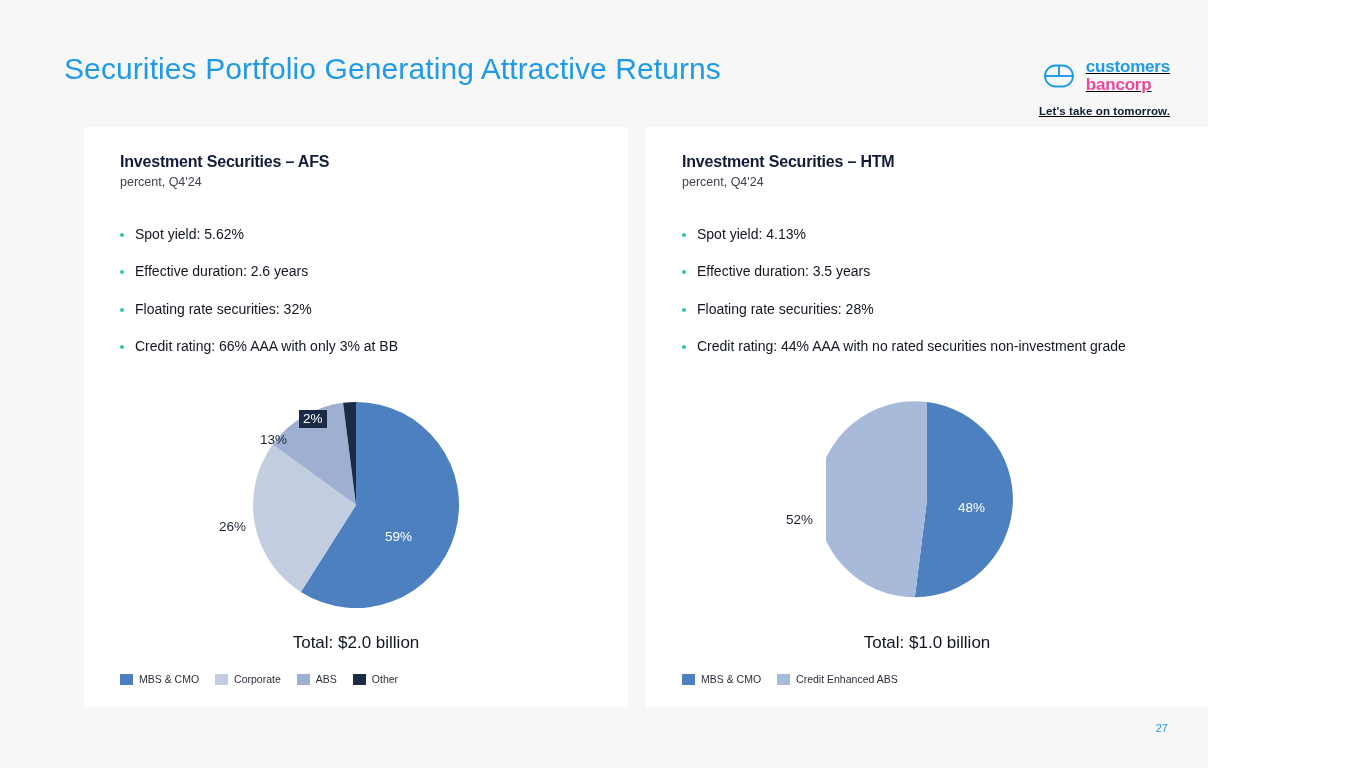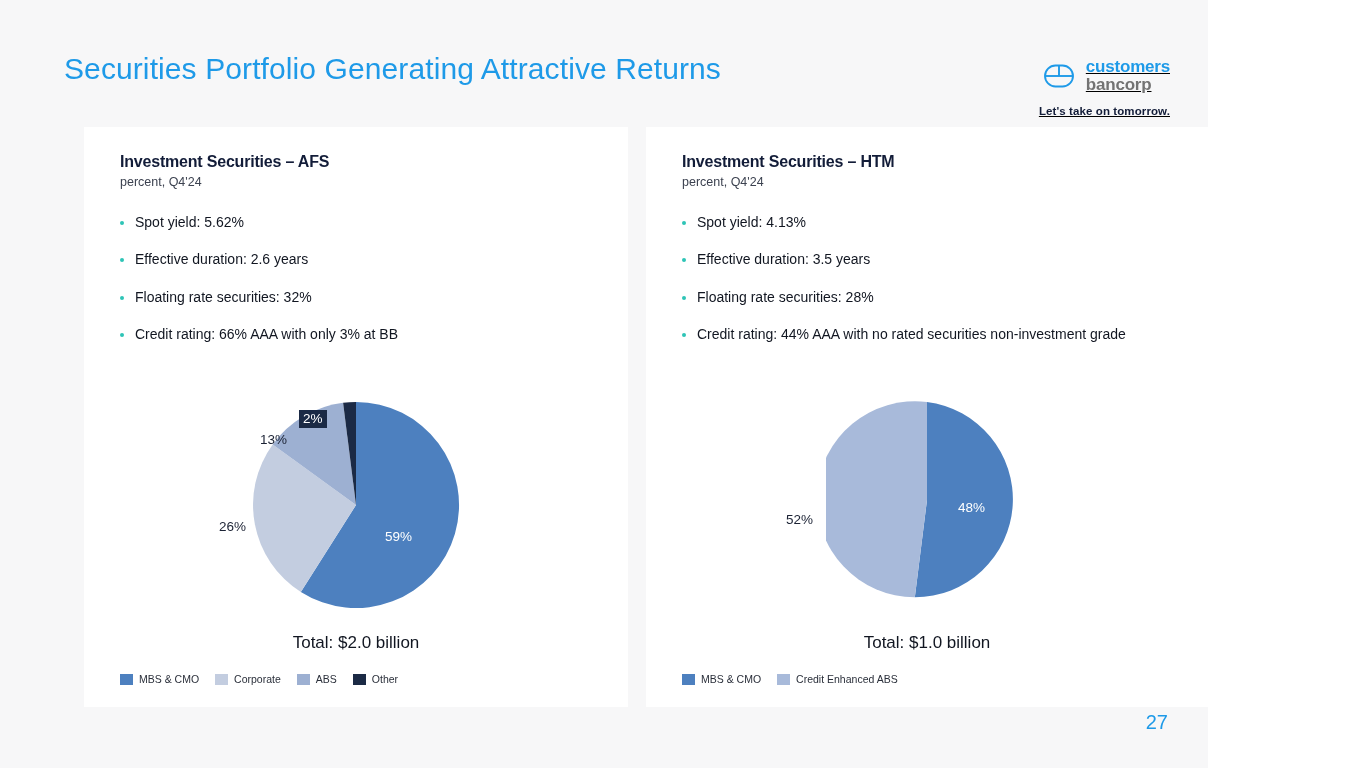--- a/index.html
+++ b/index.html
@@ -43,21 +43,21 @@
   }
   .logo-mark { width: 34px; height: 34px; flex: none; }
   .logo-text {
     text-align: left;
     line-height: 1.05;
     font-size: 17px;
     font-weight: 700;
     letter-spacing: -0.2px;
   }
   .logo-text .l1 { color: #1e9ae8; display: block; }
-  .logo-text .l2 { color: #737373; display: block; }
+  .logo-text .l2 { color: #ec4899; display: block; }
   .tagline {
     margin-top: 11px;
     font-size: 11.5px;
     font-weight: 700;
     color: #121c38;
     letter-spacing: 0.1px;
     white-space: nowrap;
   }
   
   .copyright {
@@ -67,21 +67,21 @@
     transform-origin: center center;
     font-size: 8.5px;
     letter-spacing: 0.7px;
     color: #b9bcc2;
     white-space: nowrap;
   }
   
   .page-num {
     position: absolute;
     right: 40px; bottom: 34px;
-    font-size: 20px;
+    font-size: 11px;
     color: #1e9ae8;
   }
   
   .card {
     position: absolute;
     top: 127px;
     height: 580px;
     background: #ffffff;
   }
   .card-left  { left: 84px;  width: 544px; }
@@ -93,21 +93,21 @@
     font-size: 16px;
     font-weight: 700;
     color: #121c38;
     letter-spacing: -0.2px;
   }
   .card-sub {
     margin-top: 4px;
     font-size: 12.5px;
     color: #3c4250;
   }
-  .bullets { margin-top: 24px; }
+  .bullets { margin-top: 36px; }
   .bullet {
     display: flex;
     align-items: flex-start;
     margin-bottom: 19px;
     line-height: 1.32;
   }
   .bullet .dot {
     flex: none;
     width: 4px; height: 4px;
     border-radius: 50%;

